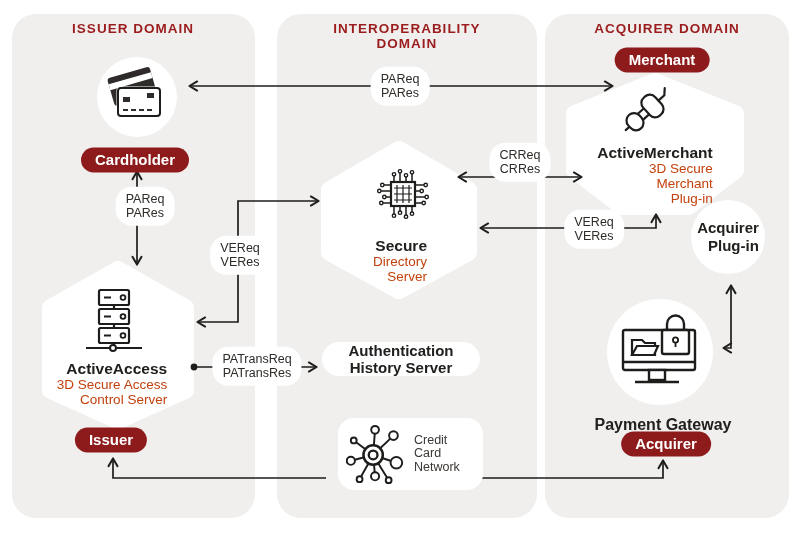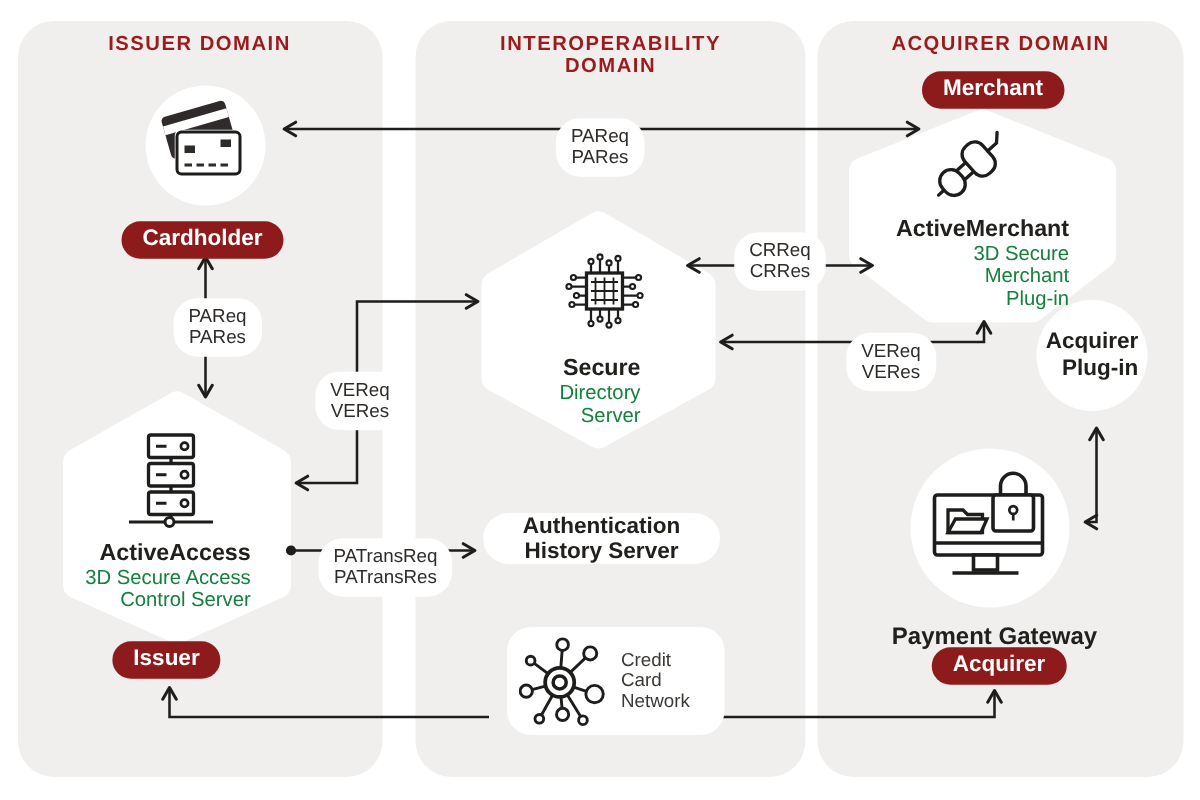--- a/index.html
+++ b/index.html
@@ -13,27 +13,27 @@
   #panel-issuer{left:12px;width:243px}
   #panel-interop{left:277px;width:260px}
   #panel-acquirer{left:545px;width:244px}
   .domain-title{position:absolute;top:21px;transform:translateX(-50%);font-weight:bold;font-size:13.5px;
     letter-spacing:1px;color:var(--title_red);text-align:center;line-height:15px;white-space:nowrap;}
   svg.overlay{position:absolute;left:0;top:0;}
   .ln{stroke:var(--line);stroke-width:1.7;fill:none}
   .blob{fill:#fff;stroke:#fff;stroke-width:18;stroke-linejoin:round}
   .wc{fill:#fff}
   .pill{position:absolute;transform:translate(-50%,-50%);background:#fff;border-radius:16px;
-    padding:5px 10px;font-size:12.5px;line-height:1.14;text-align:center;color:#2e2b28;white-space:nowrap;margin-top:12px;}
+    padding:5px 10px;font-size:12.5px;line-height:1.14;text-align:center;color:#2e2b28;white-space:nowrap;}
   .badge{position:absolute;transform:translate(-50%,-50%);background:var(--accent);color:#fff;
     font-weight:bold;font-size:15px;line-height:1;padding:4px 14px 6px;border-radius:14px;white-space:nowrap;}
   .nodelabel{position:absolute;transform:translateX(-50%);text-align:right;color:#22201d;white-space:nowrap;}
   .nodelabel .nm{font-size:15.5px;font-weight:bold;line-height:17px;}
   .nodelabel .nm2{font-size:15px;font-weight:bold;line-height:17.5px;}
-  .nodelabel .ds{font-size:13.5px;line-height:15.2px;color:#15803d;}
+  .nodelabel .ds{font-size:13.5px;line-height:15.2px;color:#c2410c;}
   .pg{position:absolute;transform:translate(-50%,-50%);font-weight:bold;font-size:16px;color:#22201d;white-space:nowrap;}
   .authbox{position:absolute;left:322px;top:342px;width:158px;height:34px;background:#fff;border-radius:20px;
     display:flex;flex-direction:column;justify-content:center;align-items:center;
     font-weight:bold;font-size:15px;line-height:17px;color:#22201d;}
   .ccnbox{position:absolute;left:338px;top:418px;width:145px;height:72px;background:#fff;border-radius:16px;
     display:flex;align-items:center;padding-left:8px;}
   .ccntext{font-size:12.5px;line-height:13.5px;color:#3a3734;margin-left:6px;}
   .icon{position:absolute;}
 </style>
 </head>

